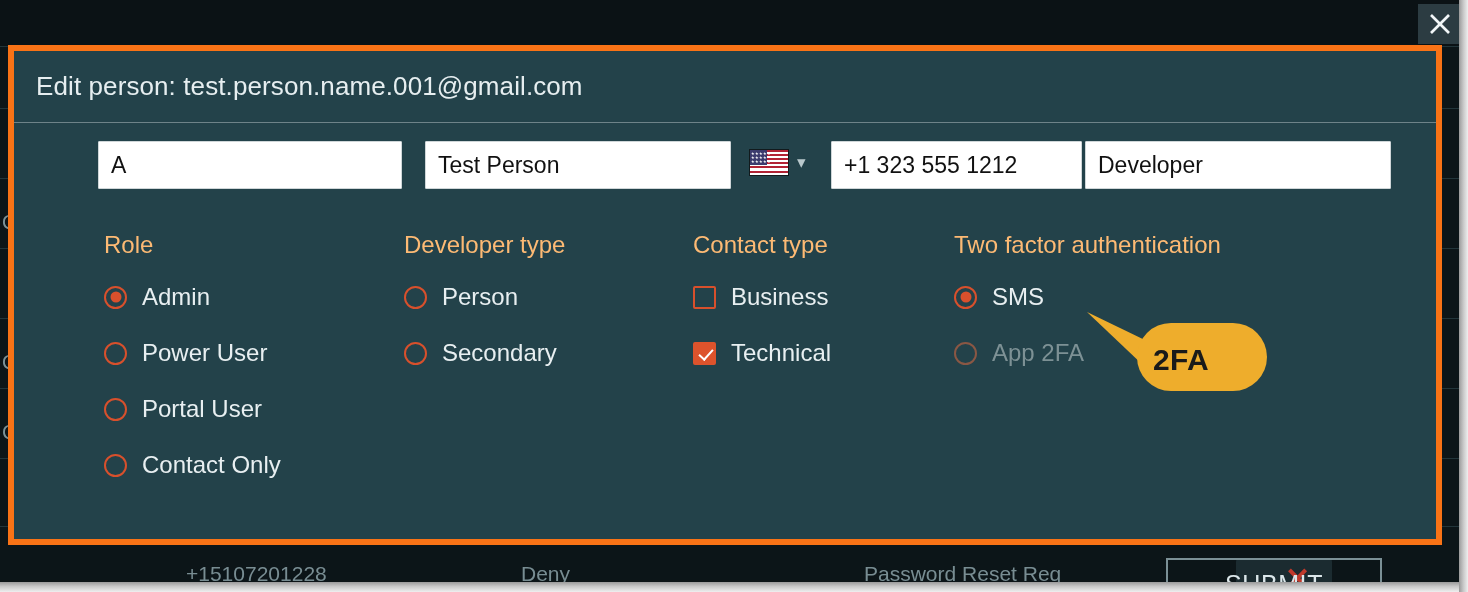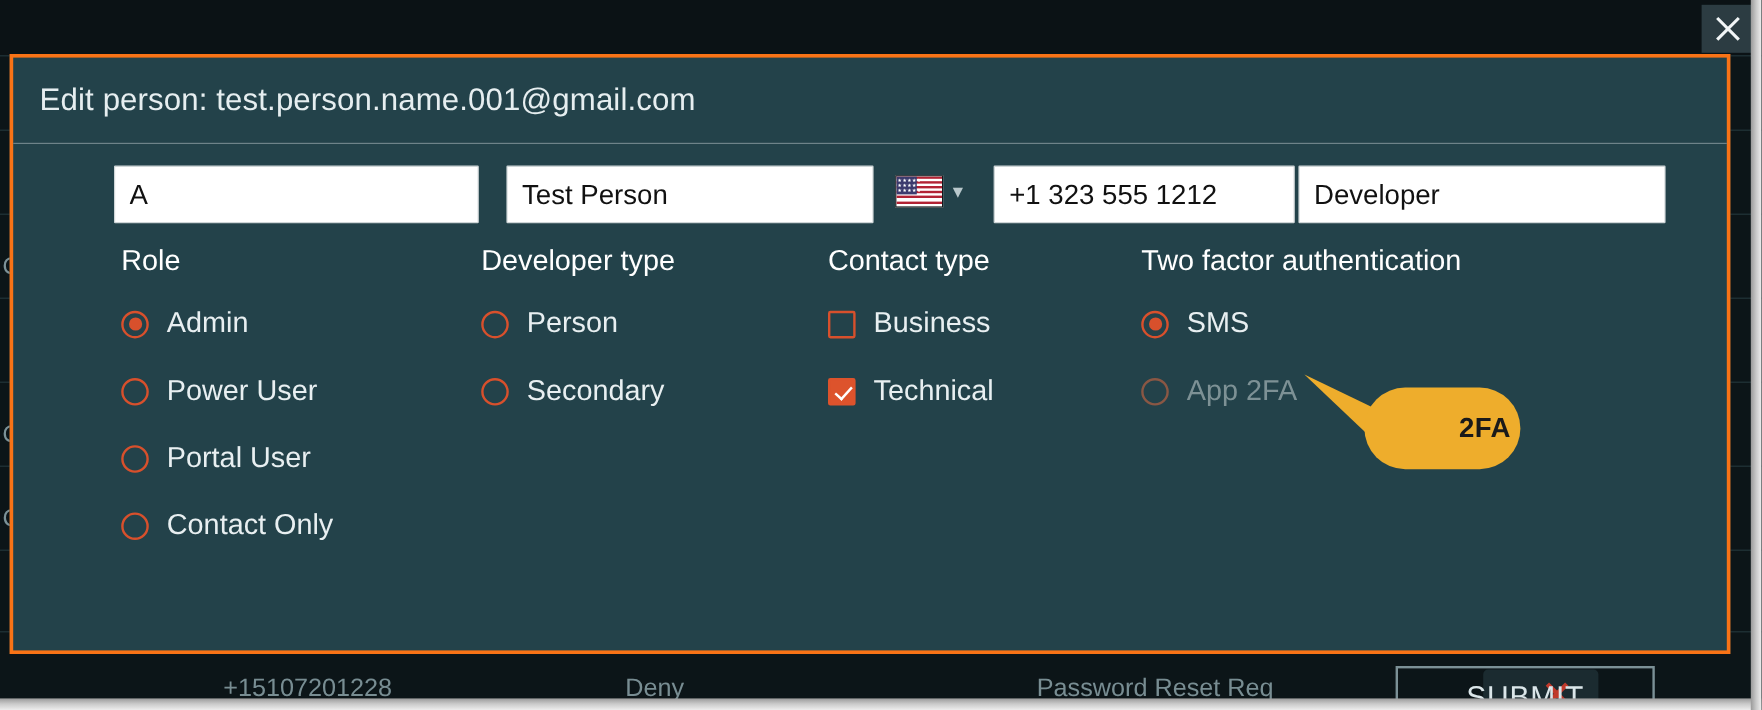--- a/index.html
+++ b/index.html
@@ -87,21 +87,21 @@
   .close-btn svg { display: block; }
 
   
   .modal {
     position: absolute;
     left: 8px;
     top: 45px;
     width: 1434px;
     height: 500px;
     background: #23424a;
-    border: 3px solid #f97316;
+    border: 6px solid #f97316;
     box-sizing: border-box;
     z-index: 20;
   }
   .modal-header {
     height: 72px;
     box-sizing: border-box;
     border-bottom: 1px solid #6e8389;
     display: flex;
     align-items: center;
     padding-left: 22px;
@@ -191,24 +191,25 @@
   .col {
     position: absolute;
     top: 84px;
   }
   #col-role       { left: 90px; }
   #col-escalation { left: 390px; }
   #col-contact    { left: 679px; }
   #col-twofa      { left: 940px; }
 
   .col-head {
-    color: #ffffff;
+    color: #fdba74;
     font-size: 24px;
     margin-bottom: 18px;
     white-space: nowrap;
+    margin-top: 24px;
   }
   .opt {
     display: flex;
     align-items: center;
     height: 40px;
     margin-bottom: 16px;
     cursor: pointer;
     white-space: nowrap;
   }
   .opt-label {
@@ -285,23 +286,23 @@
     height: 95px;
     z-index: 60;
     pointer-events: none;
   }
   .callout svg { display: block; overflow: visible; }
   .callout-text {
     position: absolute;
     left: 68px;
     top: 38px;
     width: 106px;
-    text-align: right;
+    text-align: left;
     color: #1a1a1a;
-    font-size: 23px;
+    font-size: 30px;
     font-weight: bold;
     letter-spacing: .3px;
   }
 
   
   .frame-bottom {
     position: absolute;
     left: 0; bottom: 0;
     width: 1468px; height: 10px;
     background: linear-gradient(180deg, #9a9a9a 0%, #c9c9c9 45%, #efefef 100%);

